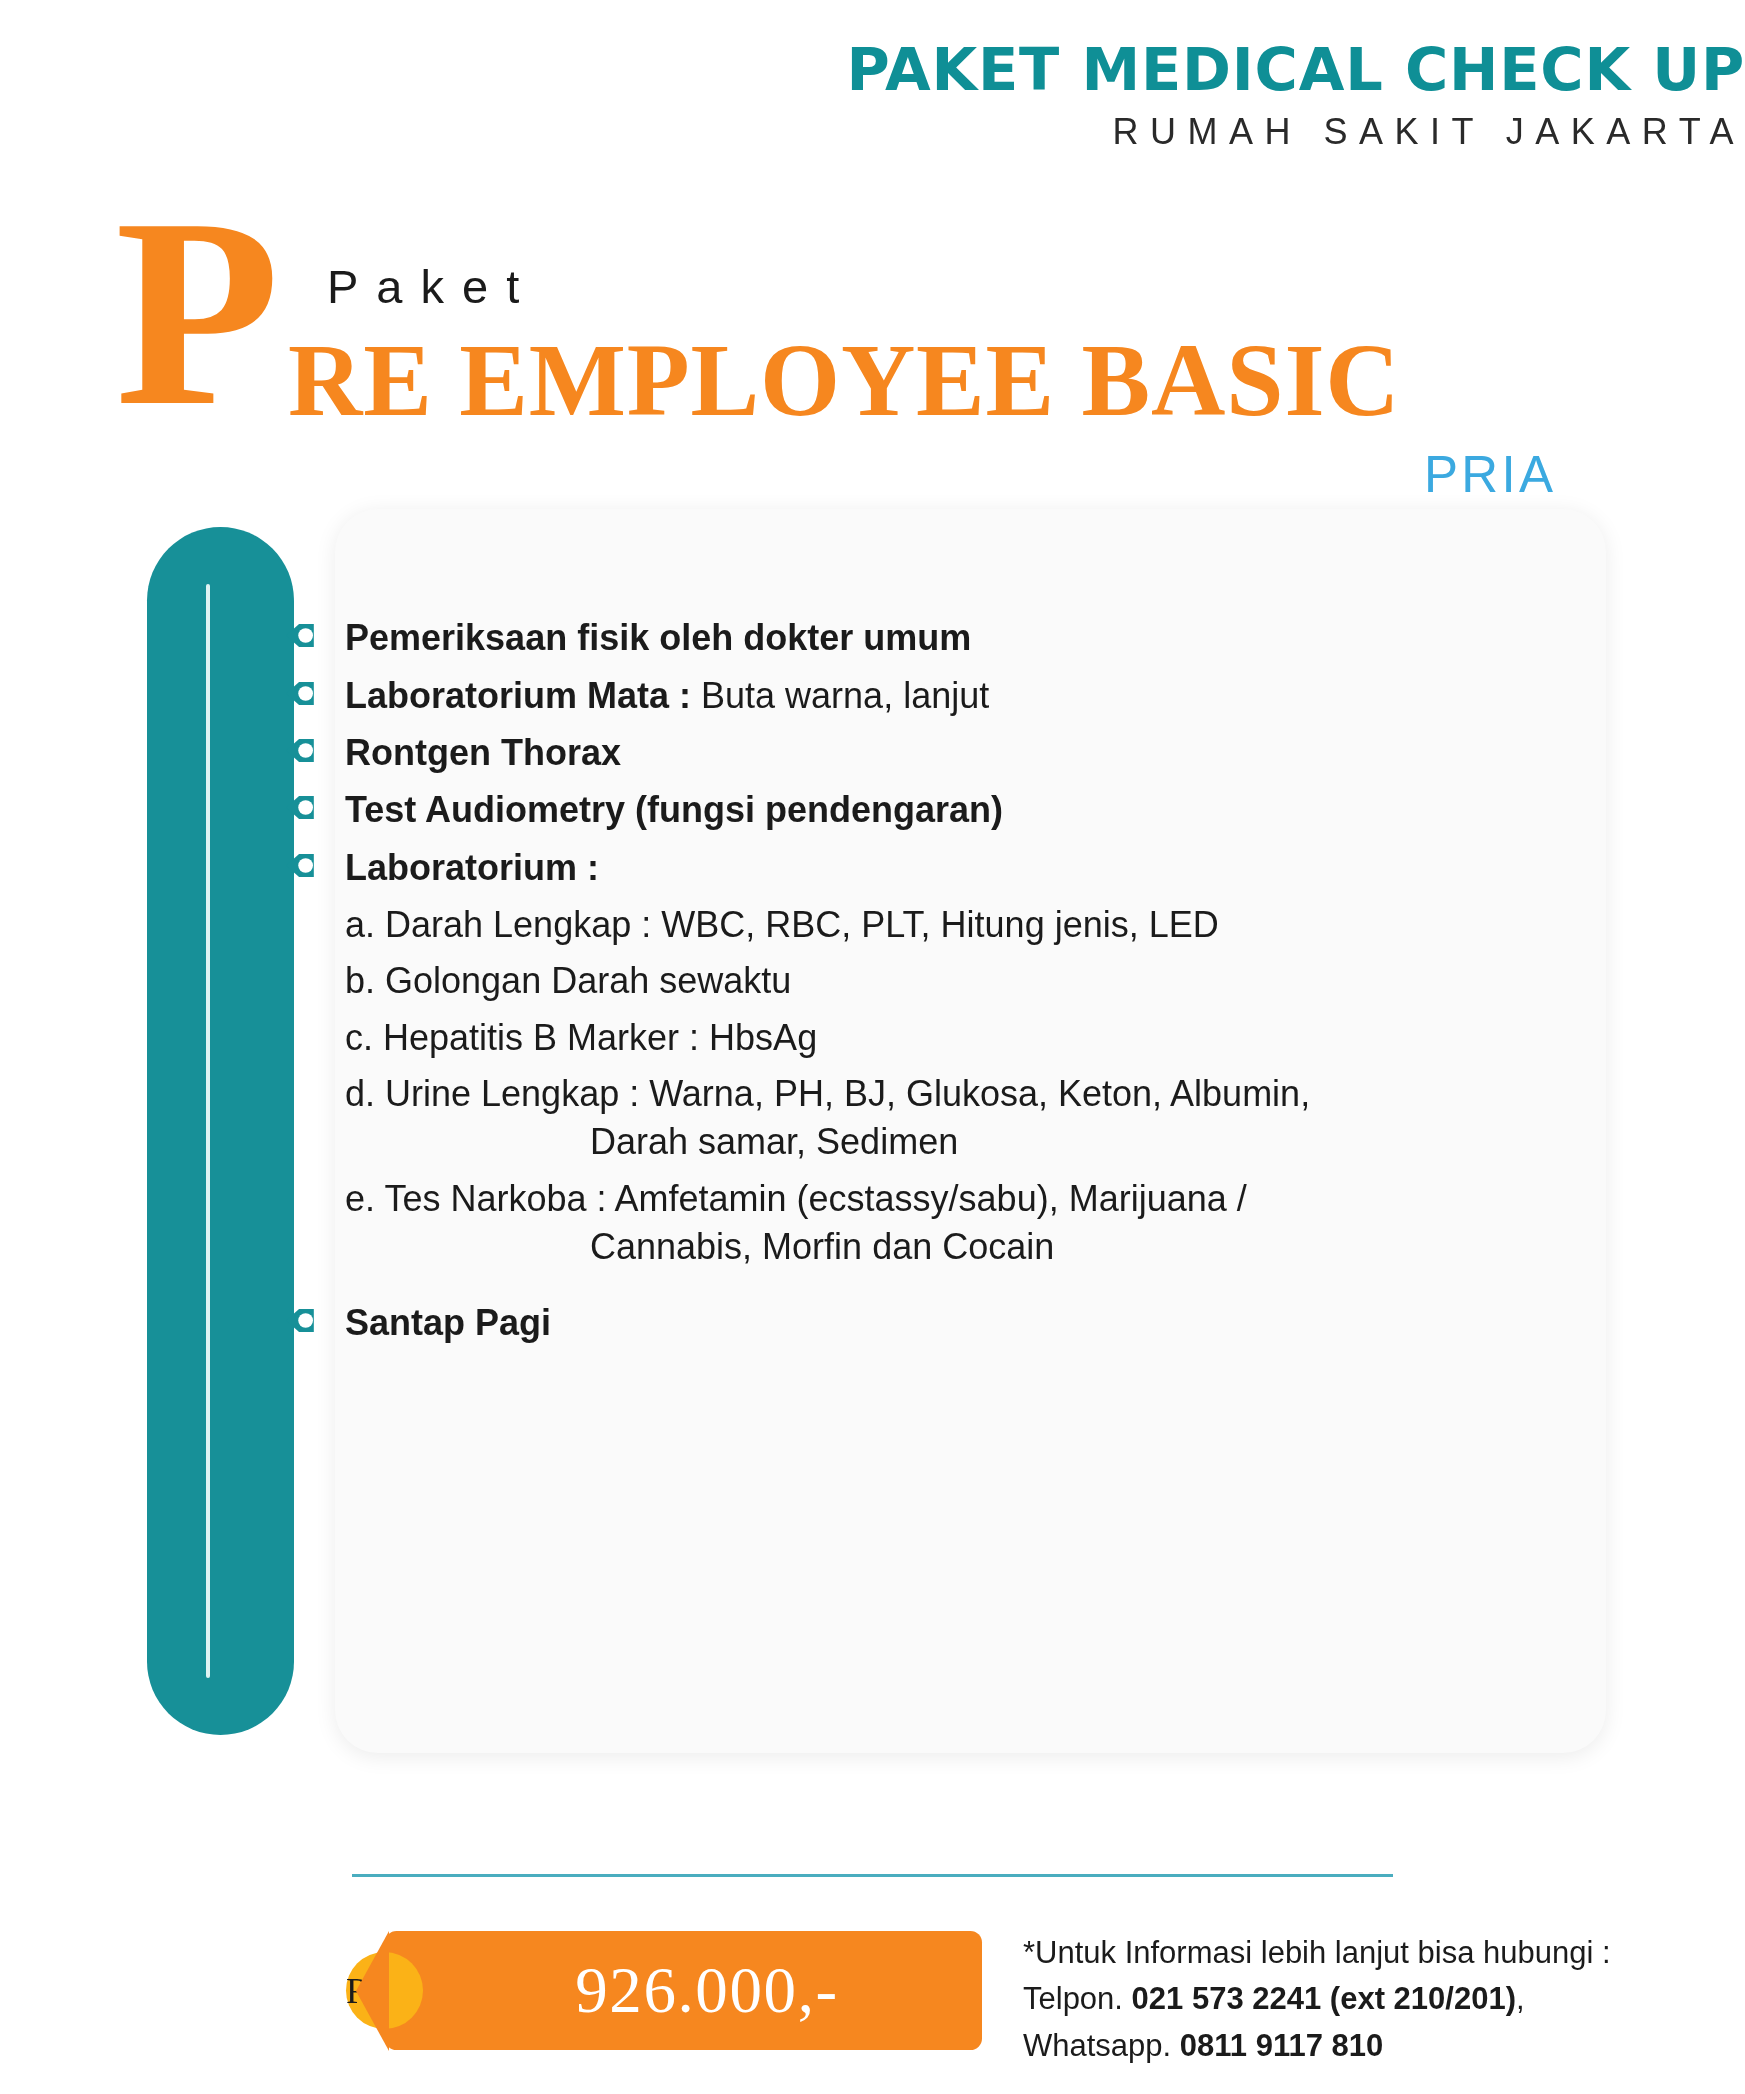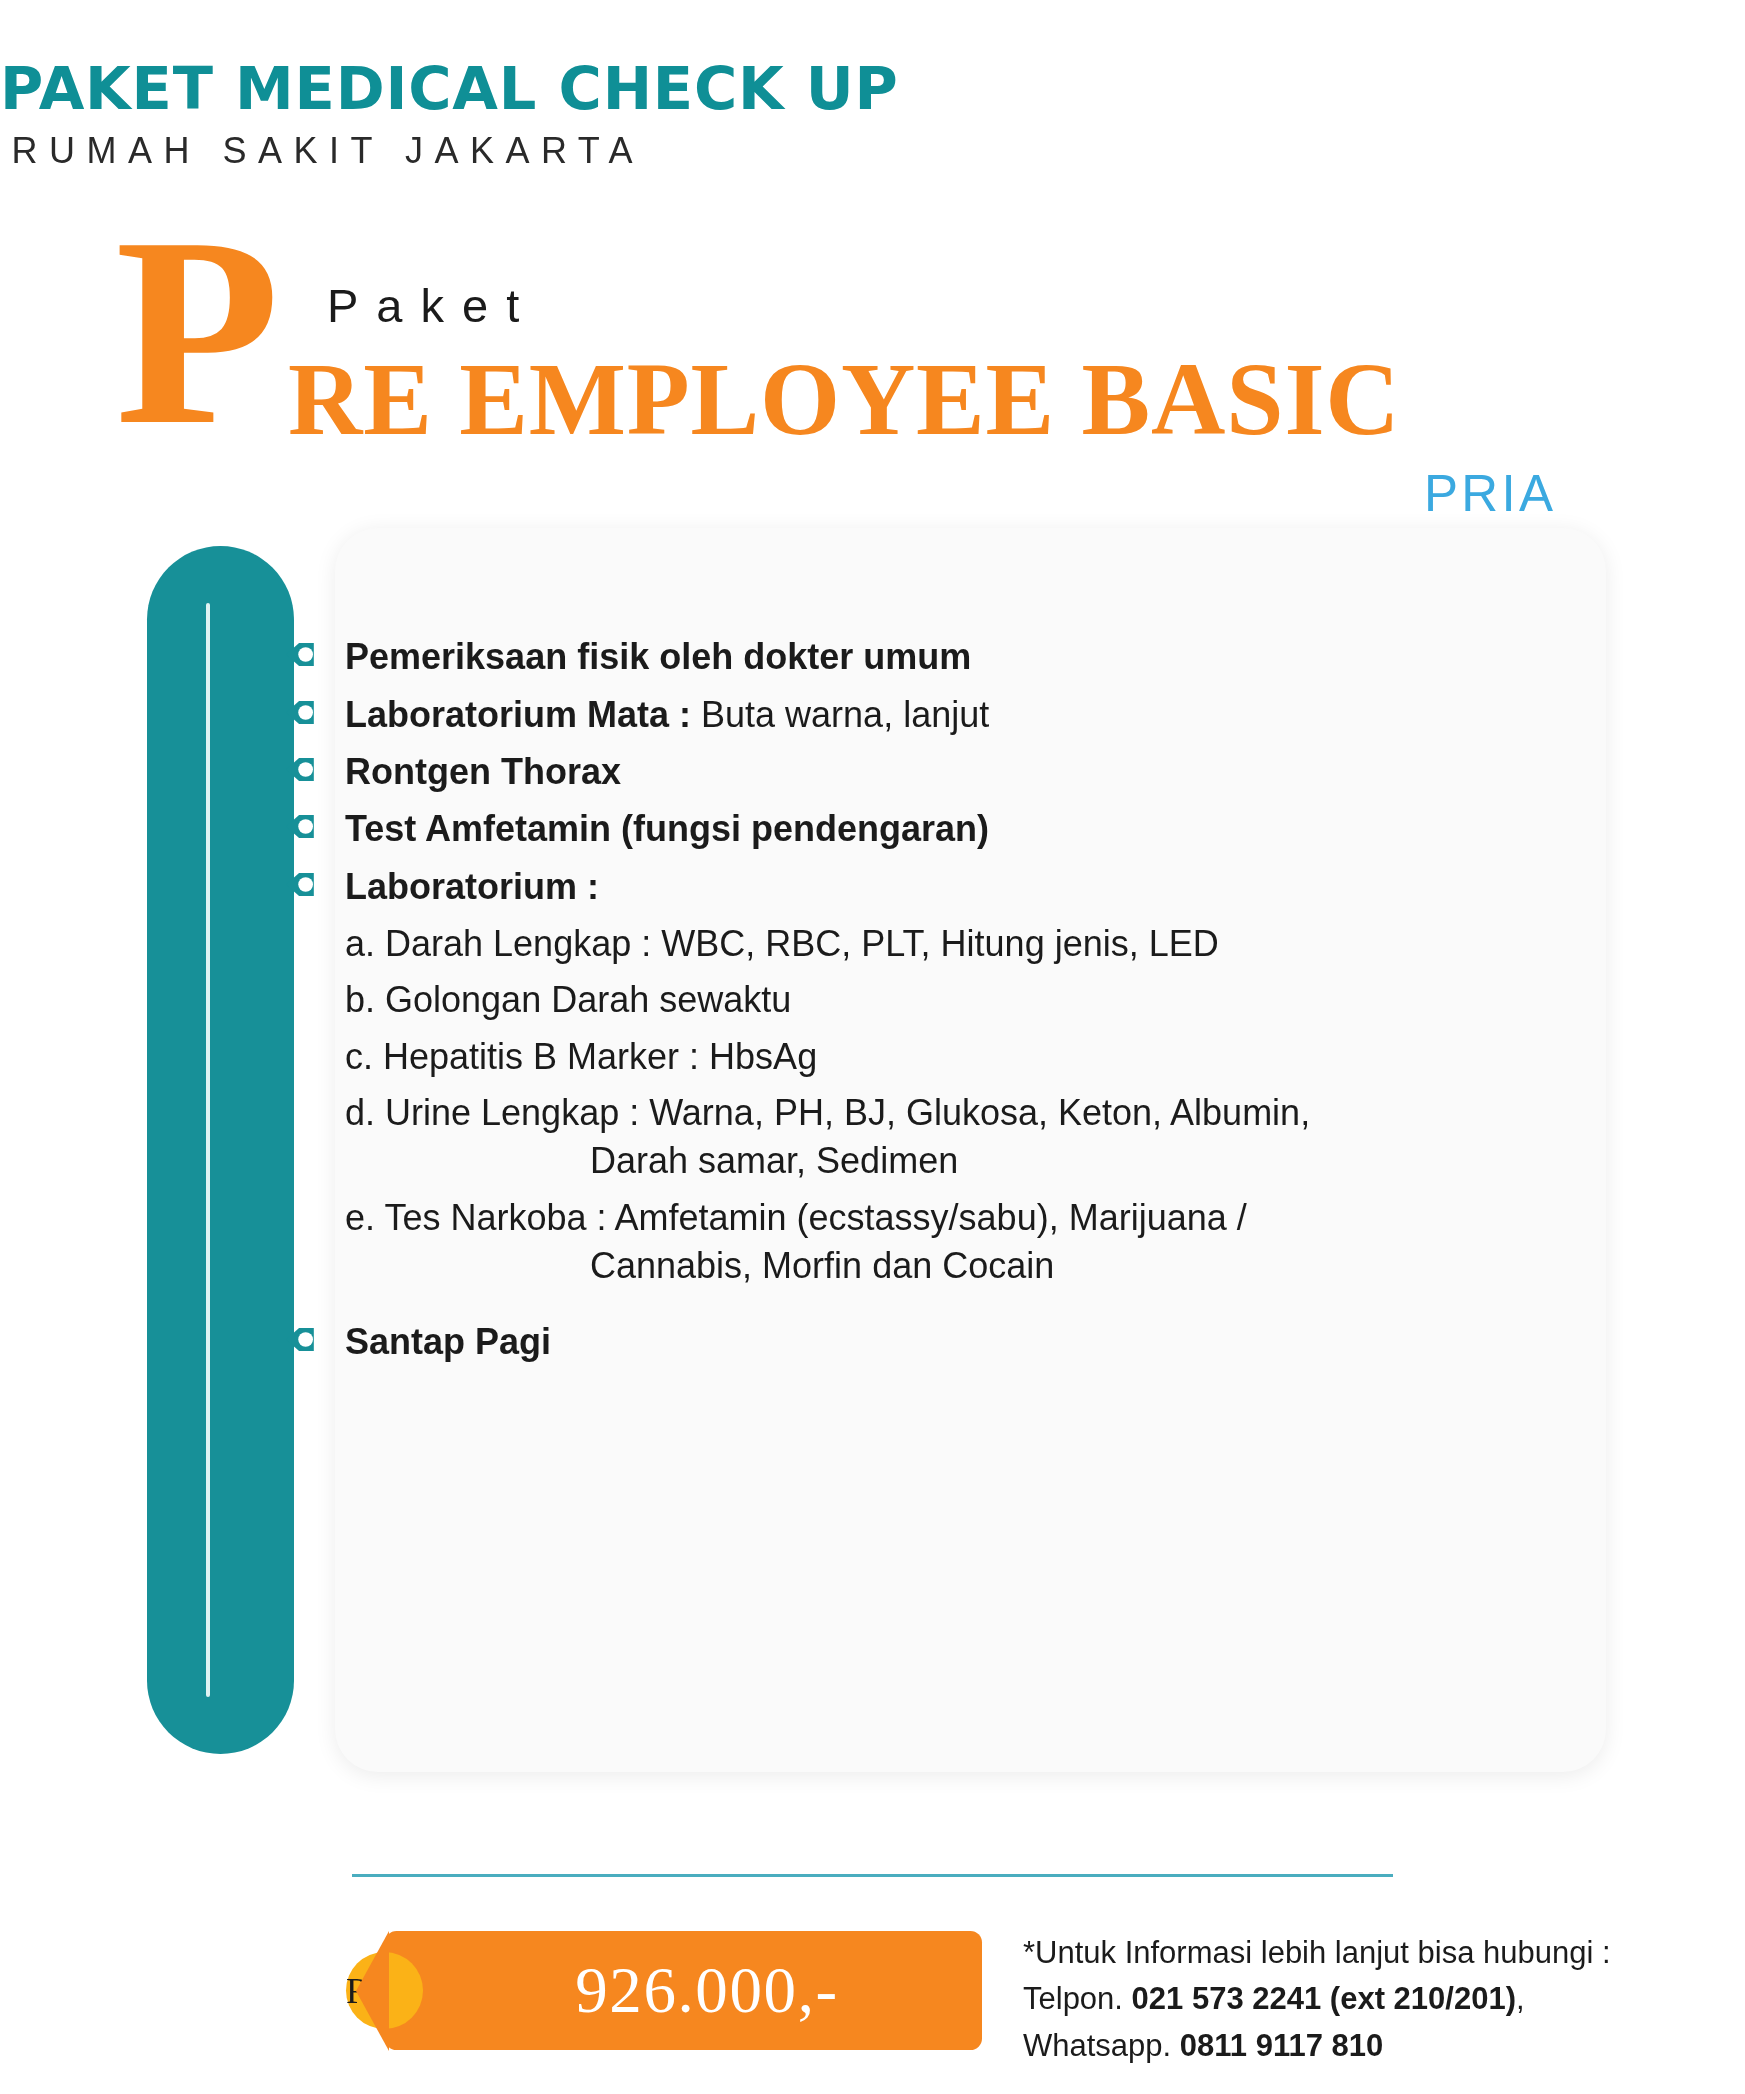--- a/index.html
+++ b/index.html
@@ -11,22 +11,22 @@
     width: 1745px;
     height: 2095px;
     font-family: "Liberation Sans", sans-serif;
     color: #1b1b1b;
     position: relative;
     overflow: hidden;
   }
 
   
   .header {
-    text-align: left;
-    padding-top: 58px;
+    text-align: right;
+    padding-top: 39px;
   }
   .header-title {
     font-family: "DejaVu Sans", sans-serif;
     font-weight: 800;
     font-size: 59px;
     letter-spacing: 0.8px;
     color: #0f8f96;
     line-height: 1.05;
     margin: 0;
   }
@@ -294,21 +294,21 @@
       <span class="item-text"><b>Rontgen Thorax</b><span></span></span>
     </div>
 
     <div class="item">
       <span class="bullet">
         <svg width="36" height="33" viewBox="0 0 44 40">
             <polygon points="0,20 16,6 34,6 34,34 16,34" fill="#179098"></polygon>
             <circle cx="24" cy="20" r="9" fill="#ffffff"></circle>
           </svg>
       </span>
-      <span class="item-text"><b>Test Amfetamin (fungsi pendengaran)</b><span></span></span>
+      <span class="item-text"><b>Test Audiometry (fungsi pendengaran)</b><span></span></span>
     </div>
 
     <div class="item">
       <span class="bullet">
         <svg width="36" height="33" viewBox="0 0 44 40">
             <polygon points="0,20 16,6 34,6 34,34 16,34" fill="#179098"></polygon>
             <circle cx="24" cy="20" r="9" fill="#ffffff"></circle>
           </svg>
       </span>
       <span class="item-text"><b>Laboratorium :</b><span></span></span>

